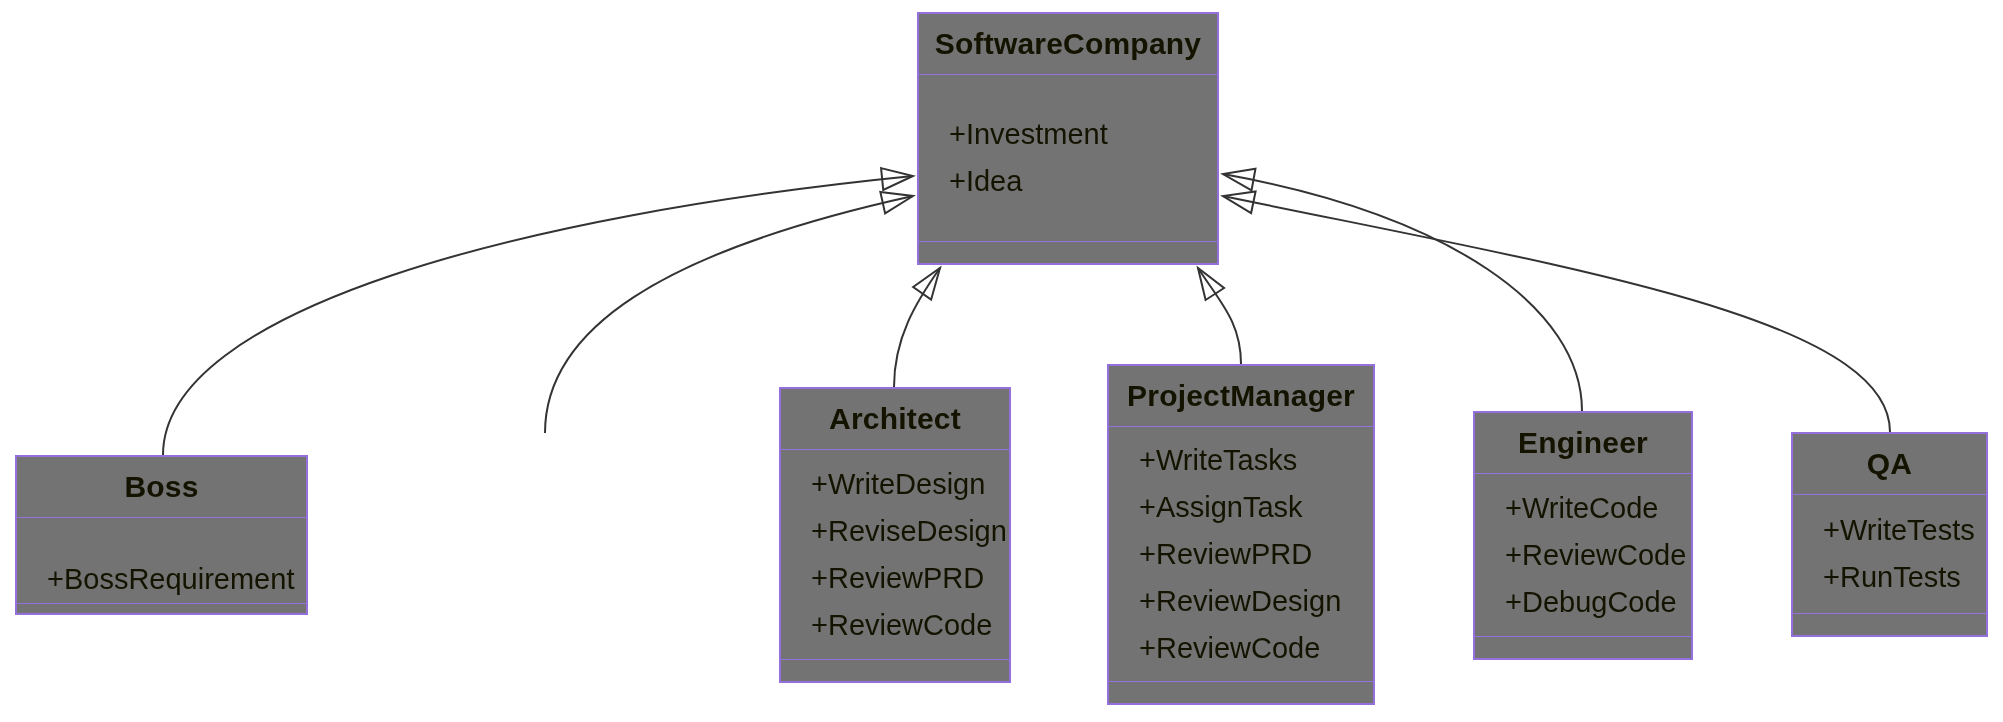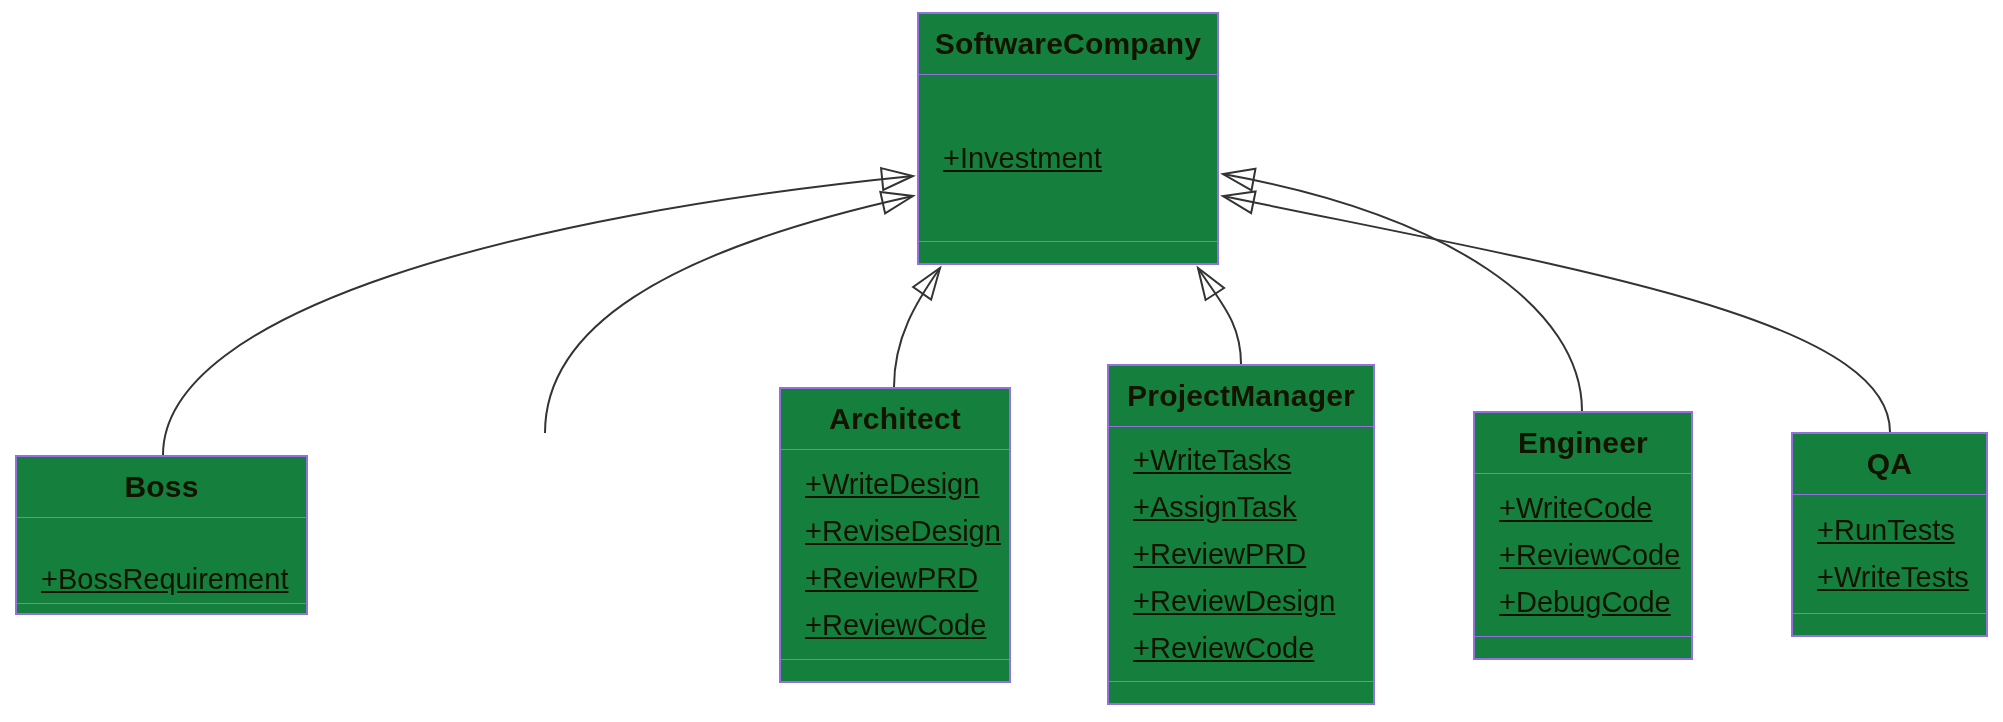--- a/index.html
+++ b/index.html
@@ -11,44 +11,43 @@
     font-family: "Liberation Sans", "DejaVu Sans", sans-serif;
     color: #131300;
     overflow: hidden;
   }
   #edges { position: absolute; left: 0; top: 0; width: 2003px; height: 722px; }
   #edges path { fill: none; stroke: #333333; stroke-width: 2px; }
 
   .class-box {
     position: absolute;
     box-sizing: border-box;
-    background: #15803d;
+    background: #737373;
     border: 2px solid #9370DB;
     display: flex;
     flex-direction: column;
   }
   .class-title {
     height: 60px;
     flex: 0 0 auto;
     display: flex;
     align-items: center;
     justify-content: center;
     font-size: 30px;
     font-weight: bold;
     border-bottom: 1.5px solid #9370DB;
     letter-spacing: 0.2px;
   }
   .class-attrs {
     flex: 1 1 auto;
     display: flex;
     flex-direction: column;
     justify-content: center;
-    padding: 0 24px;
+    padding: 0 30px;
     border-bottom: 1.5px solid #9370DB;
-    text-decoration: underline;
   }
   .attr {
     font-size: 29px;
     line-height: 47px;
     white-space: nowrap;
   }
   .class-methods {
     height: 21px;
     flex: 0 0 auto;
   }
@@ -69,20 +68,21 @@
     <path d="M894,387 C894,338 916,302 940,268" marker-end="url(#hollowTriangle)"></path>
     <path d="M1241,364 C1241,322 1220,302 1198,268" marker-end="url(#hollowTriangle)"></path>
     <path d="M1582,411 C1582,308 1450,215 1223,174" marker-end="url(#hollowTriangle)"></path>
     <path d="M1890,432 C1890,318 1570,268 1223,196" marker-end="url(#hollowTriangle)"></path>
   </svg>
 
   <div class="class-box" style="left:917px; top:12px; width:302px; height:253px;">
     <div class="class-title">SoftwareCompany</div>
     <div class="class-attrs">
       <div class="attr">+Investment</div>
+      <div class="attr">+Idea</div>
     </div>
     <div class="class-methods"></div>
   </div>
 
   <div class="class-box" style="left:15px; top:455px; width:293px; height:160px;gap:38px;">
     <div class="class-title">Boss</div>
     <div class="class-attrs">
       <div class="attr">+BossRequirement</div>
     </div>
     <div class="class-methods"></div>
@@ -118,19 +118,19 @@
       <div class="attr">+WriteCode</div>
       <div class="attr">+ReviewCode</div>
       <div class="attr">+DebugCode</div>
     </div>
     <div class="class-methods"></div>
   </div>
 
   <div class="class-box" style="left:1791px; top:432px; width:197px; height:205px;">
     <div class="class-title">QA</div>
     <div class="class-attrs">
+      <div class="attr">+WriteTests</div>
       <div class="attr">+RunTests</div>
-      <div class="attr">+WriteTests</div>
     </div>
     <div class="class-methods"></div>
   </div>
 
 </div>
 
 </body></html>

